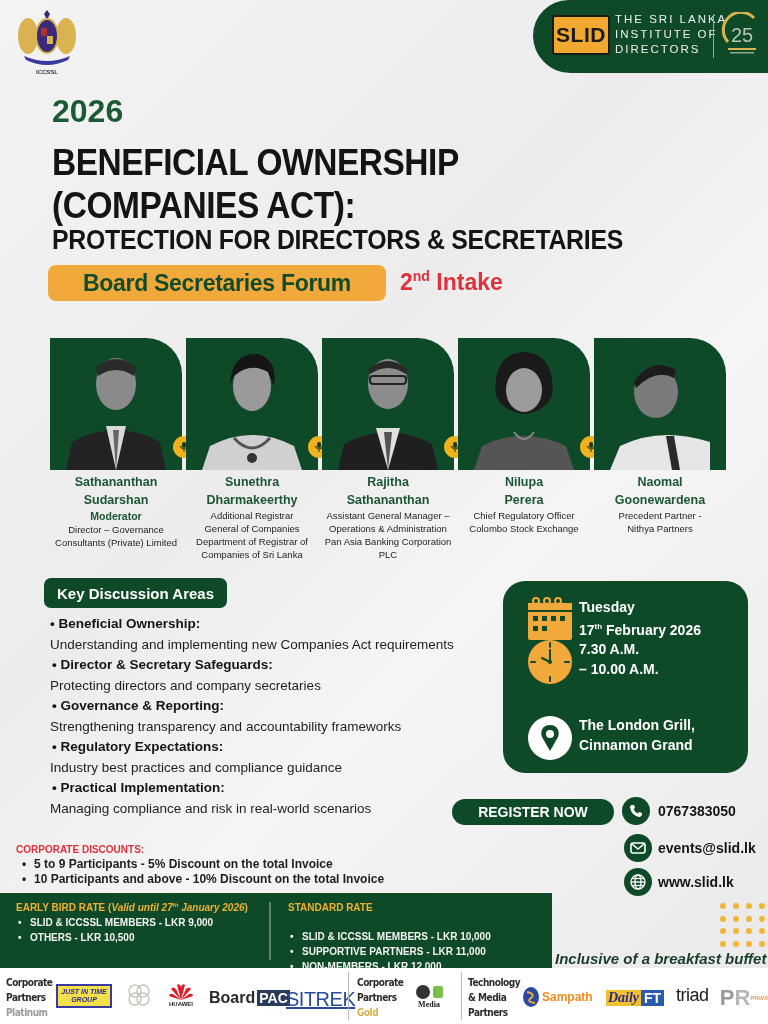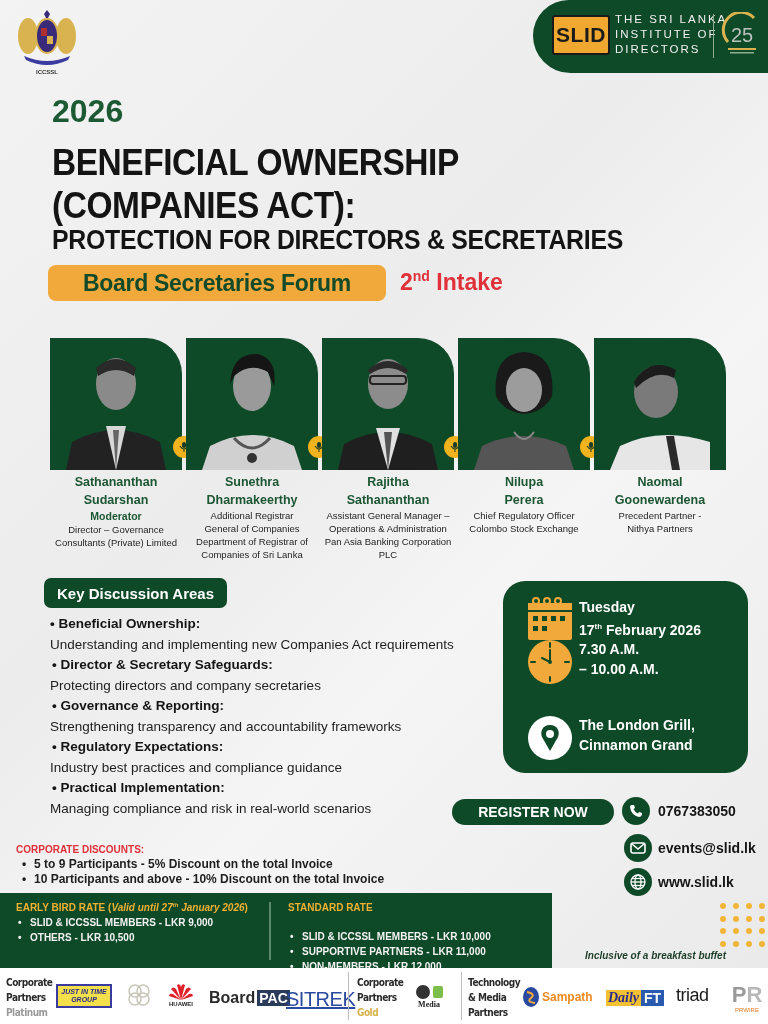--- a/index.html
+++ b/index.html
@@ -105,21 +105,21 @@
   }
   .price-col-title { font-size: 10px; font-weight: bold; color: #f0b032; }
   .price-col-title i { font-weight: bold; }
   .price-col-title sup { font-size: 6px; }
   .price-list li { list-style: none; font-size: 10px; font-weight: bold; color: #f3f3f3; line-height: 15px; padding-left: 14px; position: relative; }
   .price-list li::before { content: "•"; position: absolute; left: 2px; }
   .price-divider { left: 269px; top: 902px; width: 2px; height: 58px; background: #5d8a6c; }
 
   .dots { left: 720px; top: 903px; width: 48px; height: 48px; display: grid; grid-template-columns: repeat(4, 11px); grid-gap: 2px; }
   .dots span { width: 6px; height: 6px; border-radius: 50%; background: #f2b538; }
-  .buffet { left: 585px; top: 950px; font-size: 10px; font-weight: bold; font-style: italic; color: #1b3d27; }
+  .buffet { left: 555px; top: 950px; font-size: 15px; font-weight: bold; font-style: italic; color: #1b3d27; }
 
   
   .footer { left: 0; top: 968px; width: 768px; height: 56px; background: #ffffff; }
   .partner-label { font-size: 11px; font-weight: bold; color: #2a2a2a; line-height: 15px; font-family: "DejaVu Sans", sans-serif; letter-spacing: -0.6px; transform: scaleX(0.82); transform-origin: left; }
   .partner-label .sub { color: #9a9a9a; }
   .partner-label .gold { color: #d6b24a; }
   .footer-divider { width: 1px; height: 48px; background: #bcbcbc; }
   .logo { display: flex; align-items: center; justify-content: center; }
 </style>
 </head>
@@ -493,16 +493,16 @@
       <ellipse cx="9" cy="11" rx="8" ry="10" fill="#2a4aa0"></ellipse>
       <path d="M5 6 Q14 8 9 12 Q4 16 13 17" stroke="#f2a93b" stroke-width="2" fill="none"></path>
     </svg>
   <span style="font-size:12px; font-weight:bold; color:#f08a20; margin-left:2px;">Sampath</span>
 </div>
 <div class="abs logo" style="left:602px; top:988px; width:66px; height:20px;">
   <span style="background:#f2c030; color:#2a2a8a; font-family:'Liberation Serif', serif; font-style:italic; font-weight:bold; font-size:14px; padding:0 2px;">Daily</span>
     <span style="background:#2a5ab0; color:#fff; font-weight:bold; font-size:14px; padding:0 3px;">FT</span>
 </div>
 <div class="abs logo" style="left:676px; top:985px; font-size:18px; color:#1a1a1a; letter-spacing:-0.5px;">triad</div>
-<div class="abs logo" style="left:728px; top:978px; width:38px; height:40px; flex-direction:column;text-align:center;">
+<div class="abs logo" style="left:728px; top:978px; width:38px; height:40px; flex-direction:row;text-align:center;">
   <span style="font-size:22px; font-weight:bold; color:#9a9a9a; line-height:24px;">P<span style="color:#b8b8b8;">R</span></span>
   <span style="font-size:6px; color:#e07a20;">PRWIRE</span>
 </div>
 
 </body></html>

